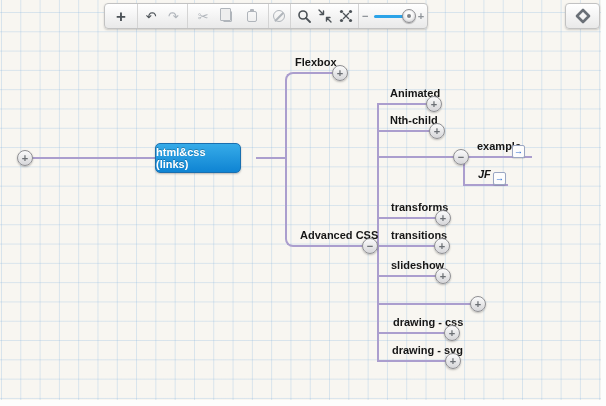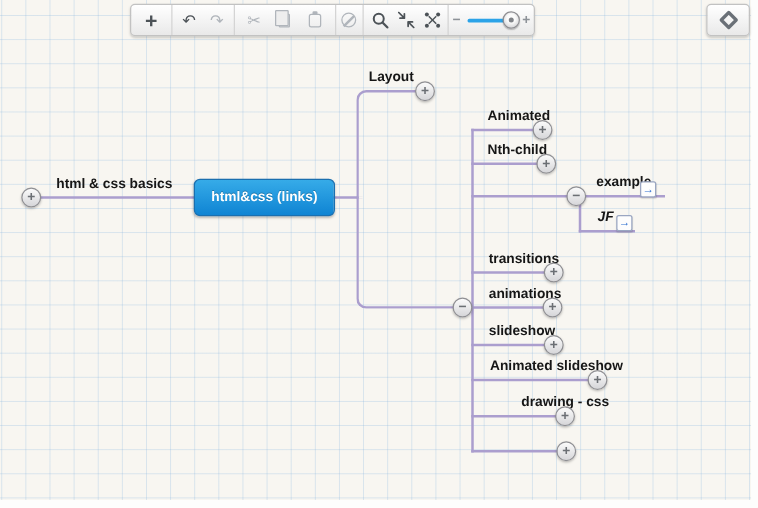--- a/index.html
+++ b/index.html
@@ -71,21 +71,21 @@
   .v-line { position:absolute; width:2px;  background:#ab9ece; }
   .elbow-top { position:absolute; border-left:2px solid #ab9ece; border-top:2px solid #ab9ece;
                border-top-left-radius:8px; }
   .elbow-bottom { position:absolute; border-left:2px solid #ab9ece; border-bottom:2px solid #ab9ece;
                   border-bottom-left-radius:8px; }
 
   .node-label { position:absolute; height:15px; font-size:11px; font-weight:bold; color:#161616;
                 white-space:nowrap; cursor:pointer; }
 
   .root-node {
-    position:absolute; left:155px; top:143px; width:113px; height:30px;
+    position:absolute; left:155px; top:143px; width:86px; height:30px;
     display:flex; align-items:center; justify-content:center;
     background:linear-gradient(#36abe8,#0f84d3);
     border:1px solid #1a6faf; border-radius:5px;
     color:#fff; font-size:11px; font-weight:bold;
     text-shadow:0 -1px 0 rgba(0,0,0,.25);
     box-shadow:0 1px 2px rgba(0,0,0,.25); cursor:pointer;
   }
 
   .expander {
     position:absolute; width:16px; height:16px; border-radius:50%;
@@ -186,32 +186,32 @@
   <div class="h-line" style="left:467px; top:156px; width:65px;"></div>
   <div class="v-line" style="left:463px; top:157px; width:2px; height:29px;"></div>
   <div class="h-line" style="left:463px; top:184px; width:45px;"></div>
   <div class="h-line" style="left:377px; top:217px; width:66px;"></div>
   <div class="h-line" style="left:366px; top:245px; width:76px;"></div>
   <div class="h-line" style="left:377px; top:275px; width:66px;"></div>
   <div class="h-line" style="left:377px; top:303px; width:101px;"></div>
   <div class="h-line" style="left:377px; top:332px; width:75px;"></div>
   <div class="h-line" style="left:377px; top:360px; width:76px;"></div>
 
-  <div class="node-label" style="left:45px;  top:141px;">html &amp; css basics</div>
   <div class="root-node">html&amp;css (links)</div>
-  <div class="node-label" style="left:295px; top:56px;">Layout</div>
+  <div class="node-label" style="left:295px; top:56px;">Flexbox</div>
+  <div class="node-label" style="left:300px; top:229px;">Advanced CSS</div>
   <div class="node-label" style="left:390px; top:87px;">Animated</div>
   <div class="node-label" style="left:390px; top:114px;">Nth-child</div>
   <div class="node-label" style="left:477px; top:140px;">example</div>
   <div class="node-label" style="left:478px; top:168px;font-style:italic;">JF</div>
-  <div class="node-label" style="left:391px; top:201px;">transitions</div>
-  <div class="node-label" style="left:391px; top:229px;">animations</div>
+  <div class="node-label" style="left:391px; top:201px;">transforms</div>
+  <div class="node-label" style="left:391px; top:229px;">transitions</div>
   <div class="node-label" style="left:391px; top:259px;">slideshow</div>
-  <div class="node-label" style="left:392px; top:287px;">Animated slideshow</div>
-  <div class="node-label" style="left:393px; top:316px;margin-left:24px;">drawing - css</div>
+  <div class="node-label" style="left:393px; top:316px;">drawing - css</div>
+  <div class="node-label" style="left:392px; top:344px;">drawing - svg</div>
 
   <div class="attach" style="left:512px; top:145px;">
       <span>→</span>
     </div>
   <div class="attach" style="left:493px; top:172px;">
       <span>→</span>
     </div>
 
   <div class="expander" style="left:17px;  top:150px;">+</div>
   <div class="expander" style="left:332px; top:65px;">+</div>

